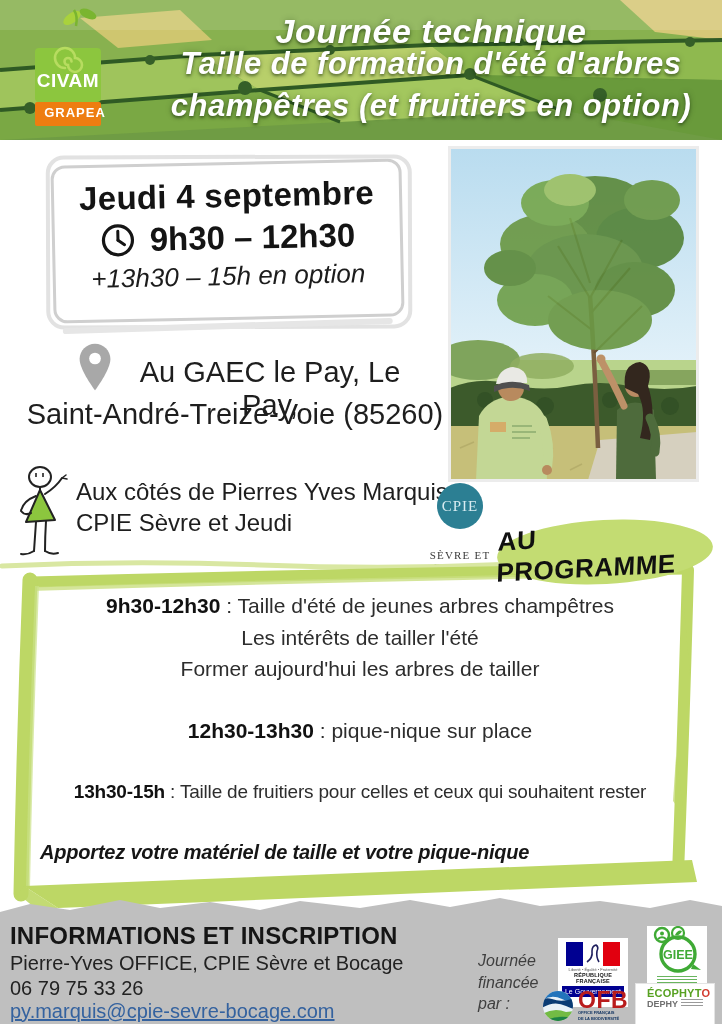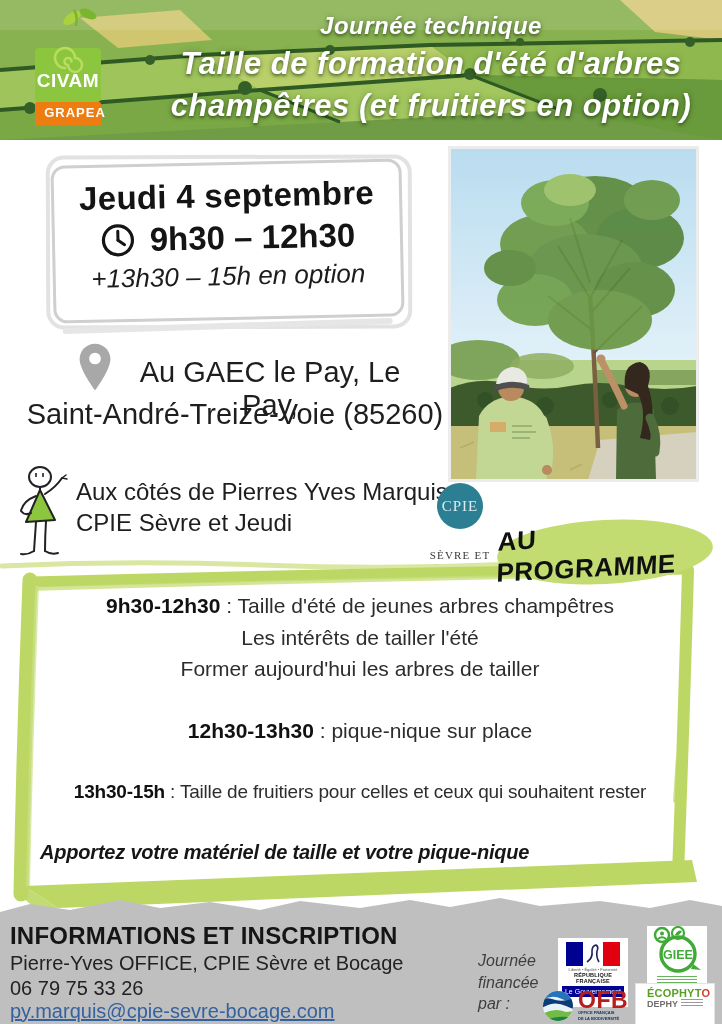--- a/index.html
+++ b/index.html
@@ -5,21 +5,21 @@
   html,body{margin:0;padding:0;background:#fff;}
   .page{position:relative;width:722px;height:1024px;background:#ffffff;overflow:hidden;
         font-family:"Liberation Sans",sans-serif;color:#222;}
   .abs{position:absolute;}
 
   
   .header{left:0;top:0;width:722px;height:140px;overflow:hidden;}
   .title-block{left:140px;top:0;width:582px;height:140px;text-align:center;color:#fff;}
   .title-line{position:absolute;left:0;width:100%;font-style:italic;font-weight:700;
               text-shadow:0 2px 3px rgba(15,35,8,.5), 0 0 6px rgba(15,35,8,.25);letter-spacing:.5px;}
-  .t1{top:12px;font-size:24px;}
+  .t1{top:12px;font-size:34px;}
   .t2{top:46px;font-size:31px;}
   .t3{top:88px;font-size:31px;}
 
   
   .civam{left:32px;top:4px;width:72px;height:122px;}
   .civam-green{position:absolute;left:3px;top:44px;width:66px;height:54px;background:#8cc63e;border-radius:4px;}
   .civam-name{position:absolute;left:3px;top:66px;width:66px;text-align:center;color:#fff;
               font-weight:700;font-size:19px;letter-spacing:.5px;}
   .civam-orange{position:absolute;left:3px;top:98px;width:66px;height:24px;background:#ee7d11;border-radius:2px;}
   .grapea-name{position:absolute;left:3px;top:101px;width:80px;text-align:center;color:#fff;

